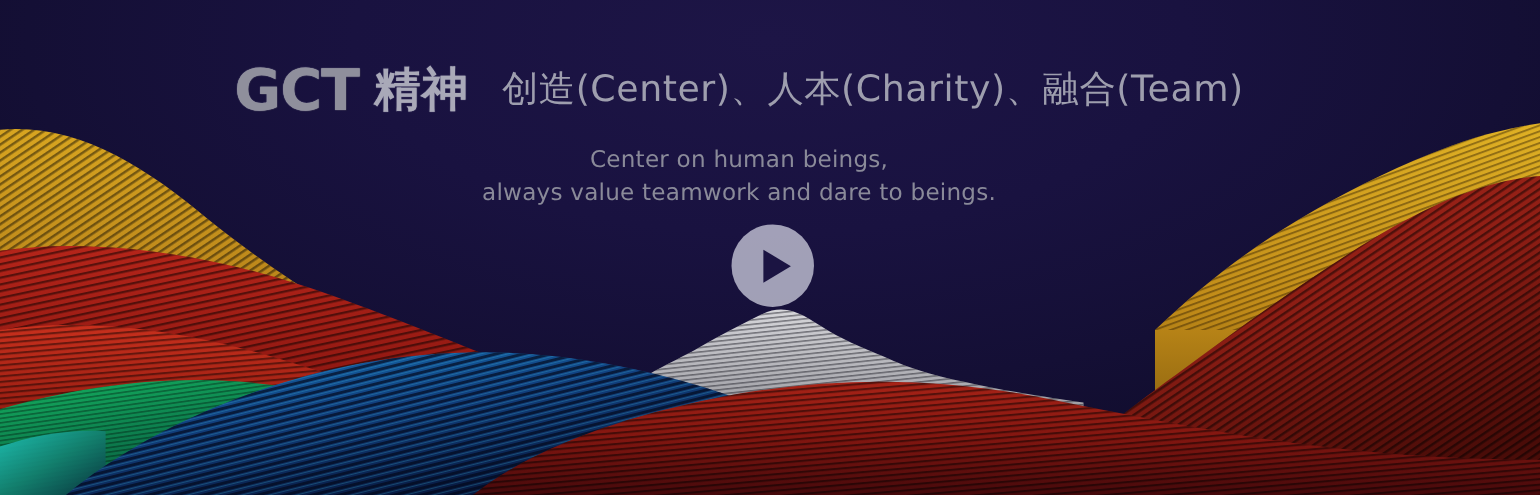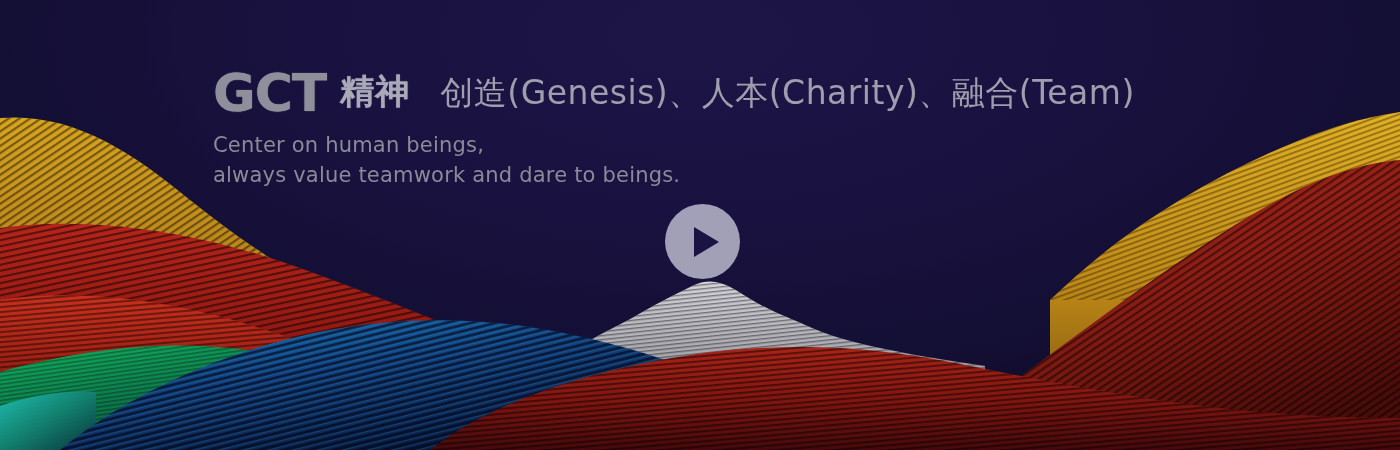--- a/index.html
+++ b/index.html
@@ -15,36 +15,36 @@
   }
 
   .art{position:absolute;inset:0;width:1400px;height:450px;}
 
   
   .text-block{
     position:absolute;left:213px;top:60px;z-index:20;
     pointer-events:none;
   }
   .headline-row{
-    display:flex;align-items:flex-end;gap:14px;
+    display:flex;align-items:flex-start;gap:14px;
     height:56px;
   }
   .logo-mark{
     font-family:"DejaVu Sans","Liberation Sans",sans-serif;
     font-weight:700;
     font-size:52px;
     line-height:46px;
     letter-spacing:-1px;
     color:#8f8f9c;
     text-shadow:0 0 1px rgba(190,190,205,.85), 1px 1px 0 rgba(30,24,60,.7);
   }
   .logo-cn{
     font-family:"DejaVu Sans","Liberation Sans",sans-serif;
     font-weight:600;
-    font-size:34px;
+    font-size:42px;
     line-height:46px;
     letter-spacing:1px;
     color:#a9a9b8;
     position:relative;top:-2px;
     text-shadow:0 0 1px rgba(205,205,220,.7);
   }
   .tagline-cn{
     font-family:"DejaVu Sans","Liberation Sans",sans-serif;
     font-weight:400;
     font-size:33px;
@@ -57,21 +57,21 @@
   }
   .subtitle{
     margin-top:14px;
     font-family:"DejaVu Sans","Liberation Sans",sans-serif;
     font-weight:400;
     font-size:21px;
     line-height:30px;
     letter-spacing:.2px;
     color:#8a8a99;
   }
-  .subtitle div{white-space:nowrap;}
+  .subtitle div{white-space:nowrap;text-align:center;}
 
   
   .play-btn{
     position:absolute;
     left:665px;top:204px;
     width:75px;height:75px;
     border-radius:50%;
     background:rgba(196,196,214,.80);
     z-index:25;
     cursor:pointer;
@@ -255,21 +255,21 @@
     <g>
       <path d="M430,450 C480,410 560,380 650,362 C760,340 860,344 950,362 C1060,384 1160,404 1260,412 C1320,417 1370,418 1400,418 L1400,450 Z" fill="url(#gRedFront)"></path>
       <rect x="410" y="330" width="1010" height="140" fill="url(#pLinesFlat)" clip-path="url(#cRedFront)" opacity=".95"></rect>
     </g>
   </svg>
 
   <div class="text-block">
     <div class="headline-row">
       <span class="logo-mark">GCT</span>
       <span class="logo-cn">精神</span>
-      <span class="tagline-cn">创造(Genesis)、人本(Charity)、融合(Team)</span>
+      <span class="tagline-cn">创造(Center)、人本(Charity)、融合(Team)</span>
     </div>
     <div class="subtitle">
       <div>Center on human beings,</div>
       <div>always value teamwork and dare to beings.</div>
     </div>
   </div>
 
   <div class="play-btn" aria-label="play-video">
     <span class="play-tri"></span>
   </div>

